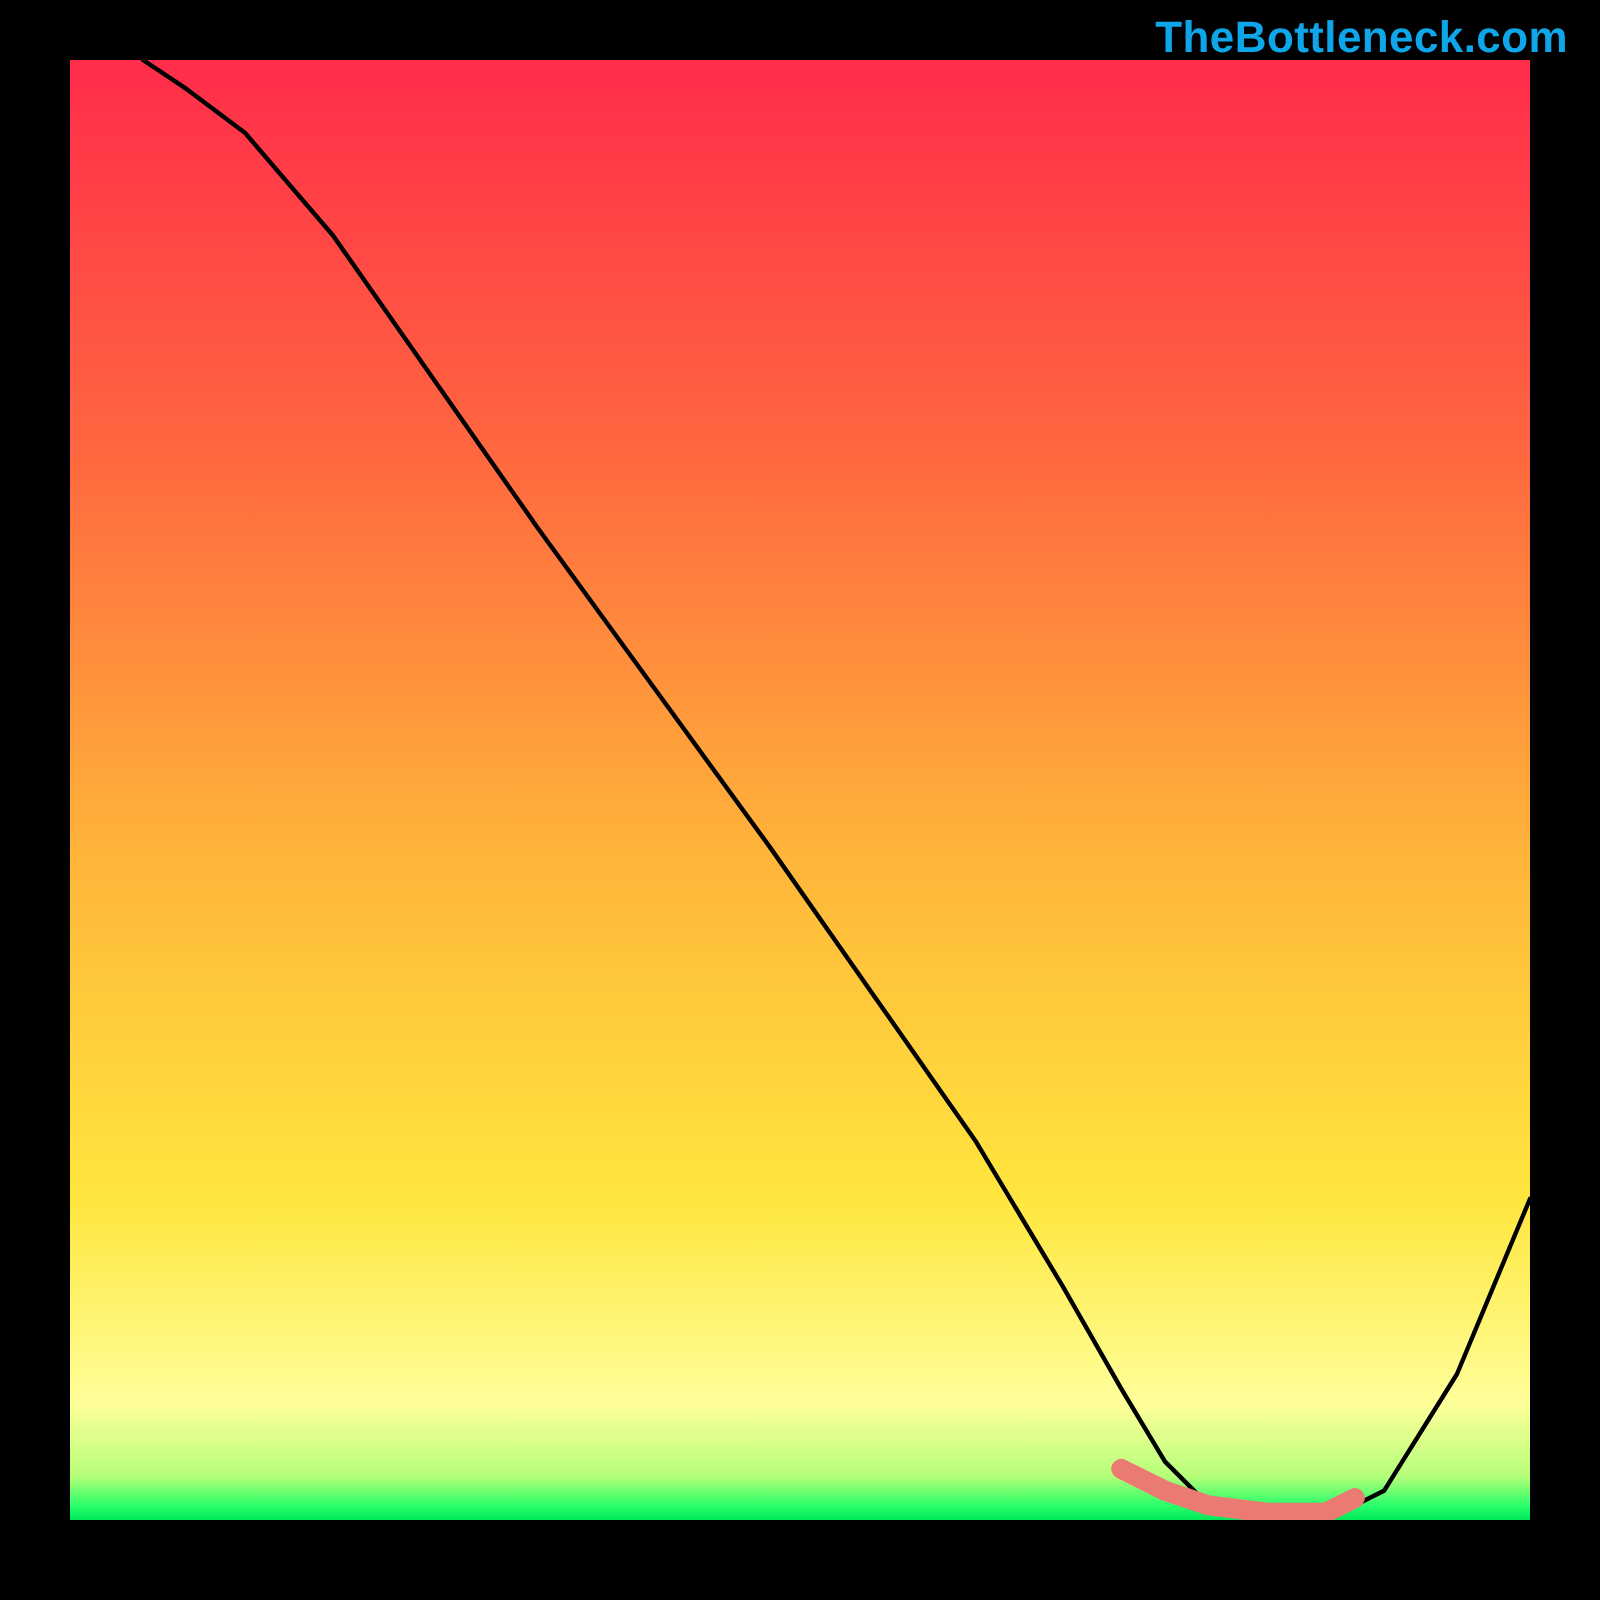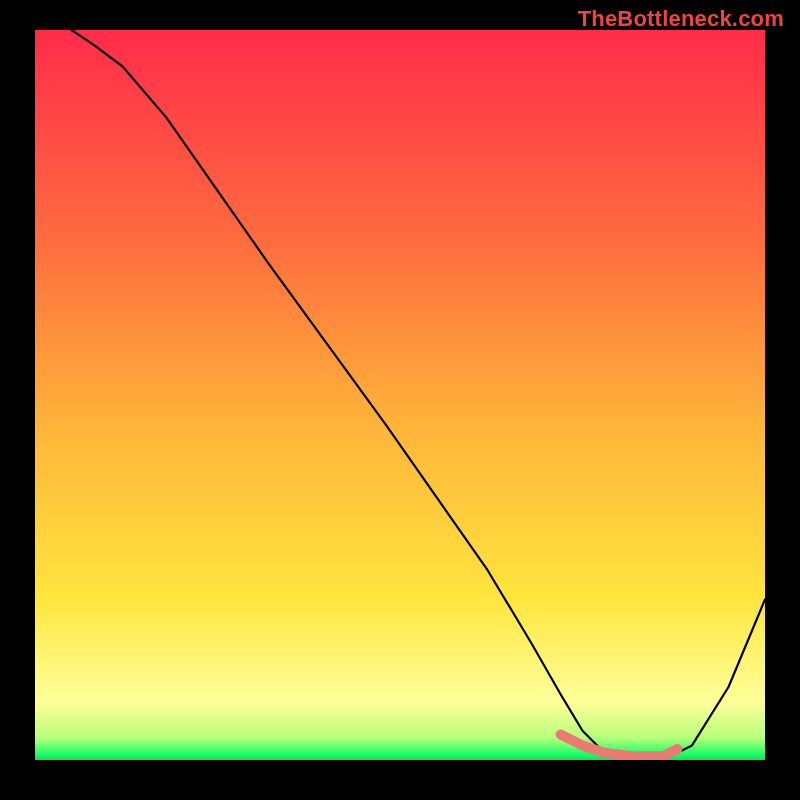--- a/index.html
+++ b/index.html
@@ -5,21 +5,21 @@
   * { margin: 0; padding: 0; box-sizing: border-box; }
   html, body { width: 800px; height: 800px; background: #000; overflow: hidden; }
   .frame { position: relative; width: 800px; height: 800px; background: #000; }
   .watermark {
     position: absolute;
     top: 6px;
     right: 16px;
     font-family: Arial, Helvetica, sans-serif;
     font-size: 22px;
     font-weight: 600;
-    color: #ef4444;
+    color: #0ea5e9;
     letter-spacing: 0.2px;
     z-index: 10;
   }
   svg.plot {
     position: absolute;
     left: 35px;
     top: 30px;
     width: 730px;
     height: 730px;
     display: block;

